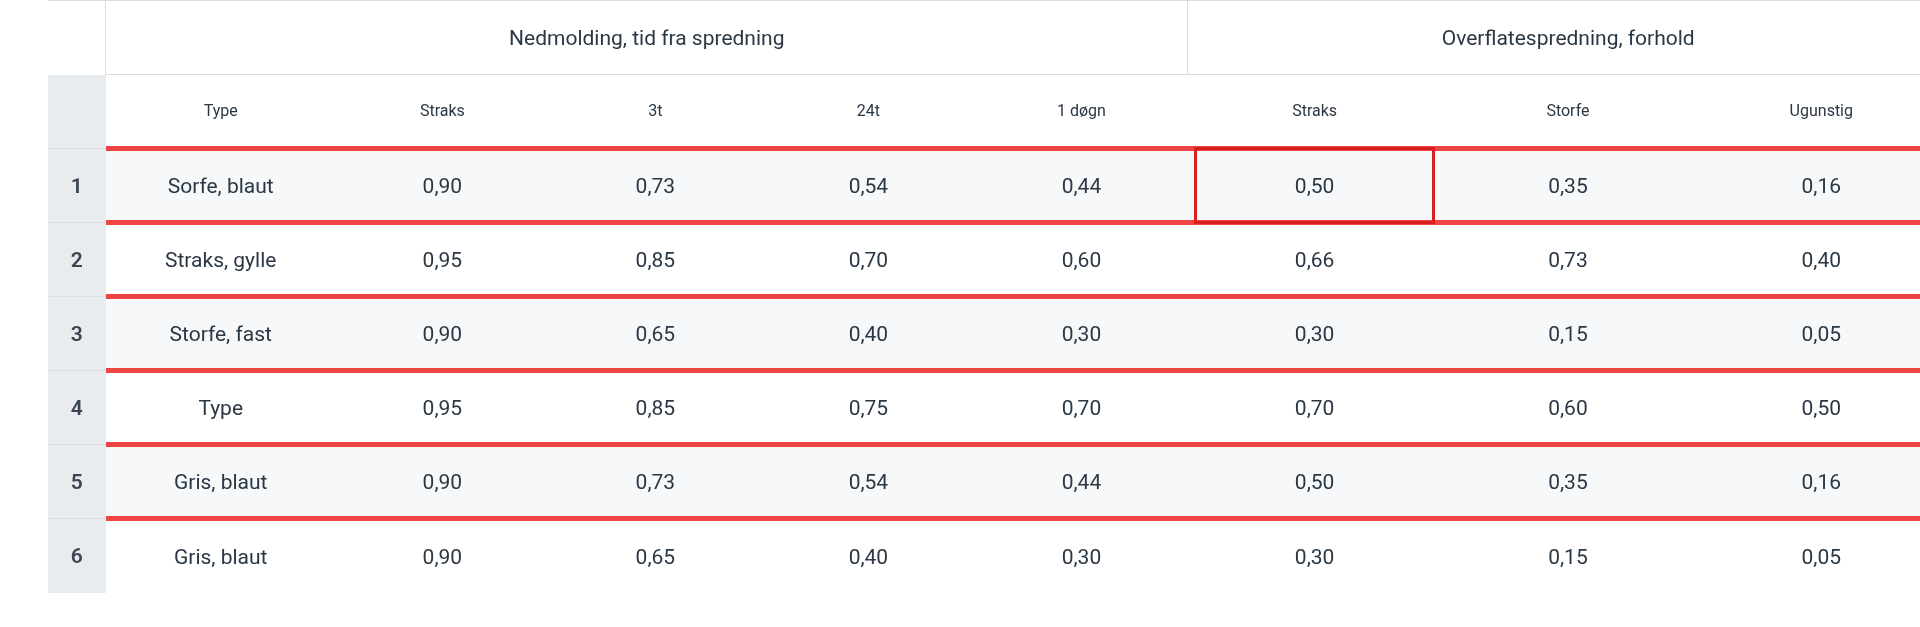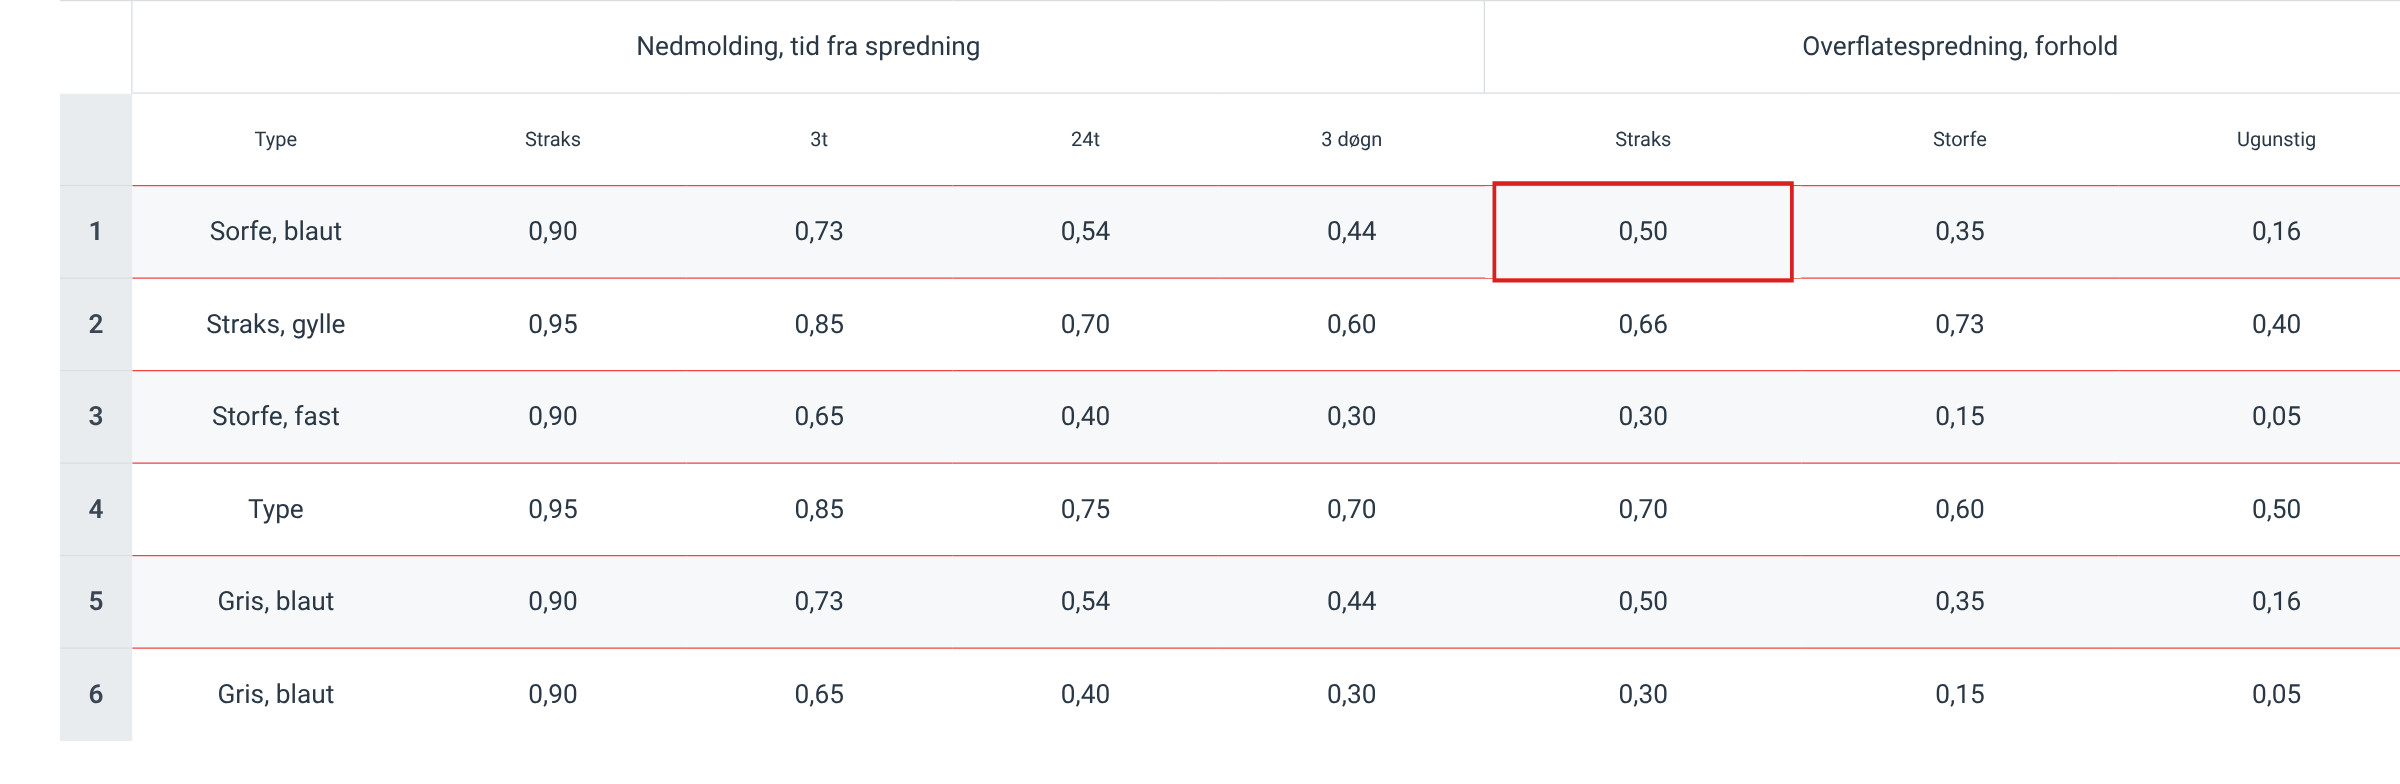--- a/index.html
+++ b/index.html
@@ -55,21 +55,21 @@
     }
     .col-row th.rownum-spacer {
       background: #e8ecef;
       border-top: none;
     }
     
     tbody tr {
       height: 74px;
     }
     tbody tr td {
-      border-top: 1px solid #ef4444;
+      border-top: 5px solid #ef4444;
       font-size: 21px;
       color: #2a3745;
     }
     tbody tr:nth-child(odd) td.data-cell,
     tbody tr:nth-child(odd) td.type-cell {
       background: #f6f8f9;
     }
     tbody tr:nth-child(even) td.data-cell,
     tbody tr:nth-child(even) td.type-cell {
       background: #ffffff;
@@ -123,21 +123,21 @@
         <th class="corner"></th>
         <th colspan="5" class="group-left">Nedmolding, tid fra spredning</th>
         <th colspan="3">Overflatespredning, forhold</th>
       </tr>
       <tr class="col-row">
         <th class="rownum-spacer"></th>
         <th>Type</th>
         <th>Straks</th>
         <th>3t</th>
         <th>24t</th>
-        <th>3 døgn</th>
+        <th>1 døgn</th>
         <th>Straks</th>
         <th>Storfe</th>
         <th>Ugunstig</th>
       </tr>
     </thead>
     <tbody id="tbody">
         <tr>
           <td class="rownum">1</td>
           <td class="type-cell">Sorfe, blaut</td>
           <td class="data-cell">0,90</td>

